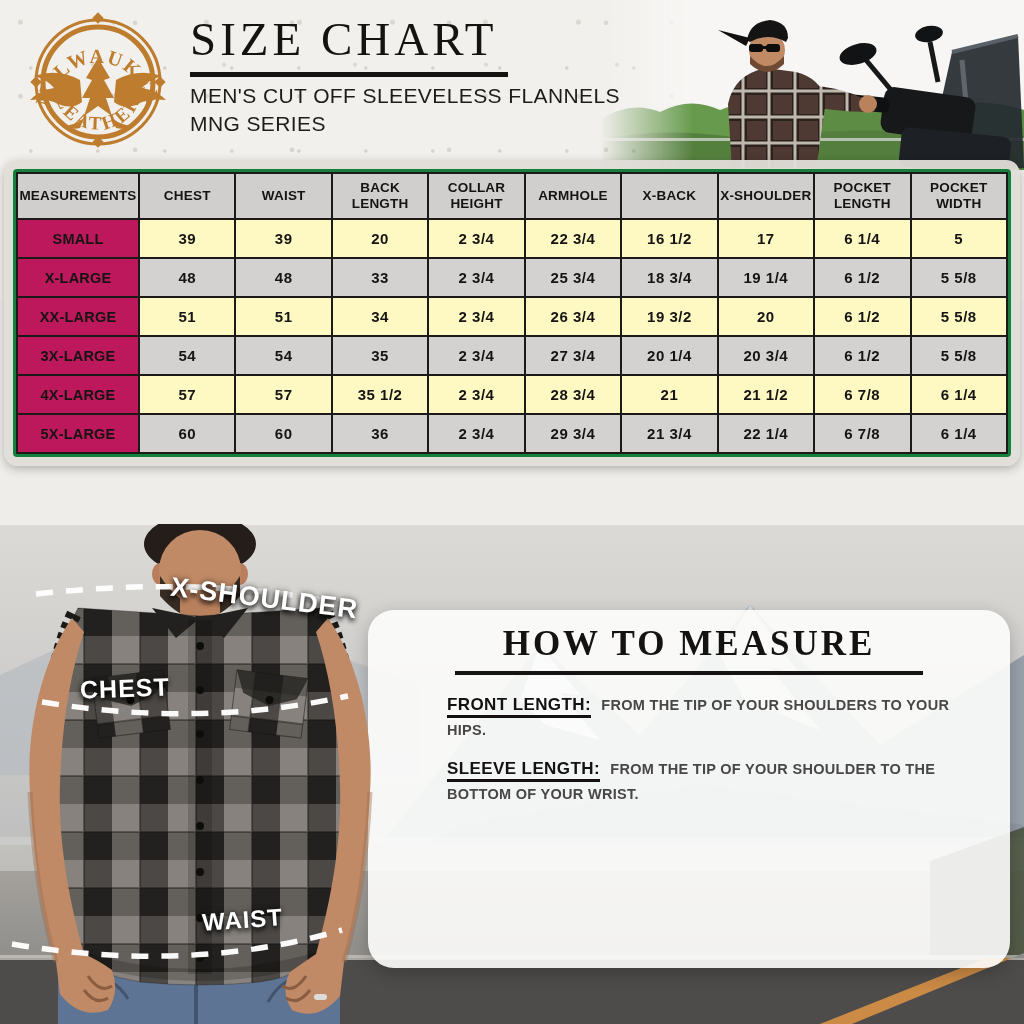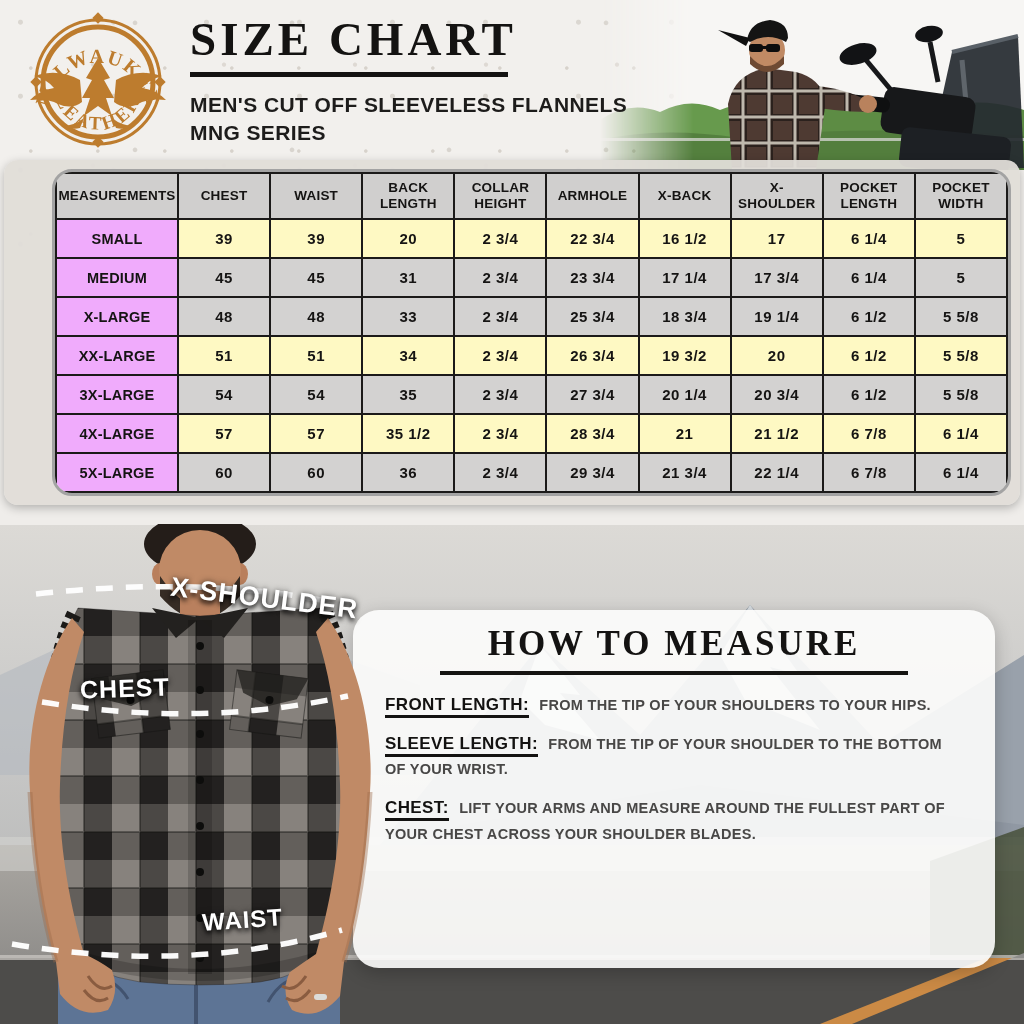--- a/index.html
+++ b/index.html
@@ -17,52 +17,52 @@
     background-size:93px 74px,131px 101px,67px 83px,157px 127px;z-index:0;}
 
   
   .biker-photo{position:absolute;left:600px;top:0;width:424px;height:170px;z-index:1;
     -webkit-mask-image:linear-gradient(to right,transparent 0,#000 22%);
     mask-image:linear-gradient(to right,transparent 0,#000 22%);}
 
   
   .logo{position:absolute;left:14px;top:6px;width:168px;height:156px;z-index:3;}
   .titleblock{position:absolute;left:190px;top:16px;z-index:3;}
-  .main-title{font-family:"Liberation Serif",serif;font-weight:700;font-size:47px;
+  .main-title{font-family:"Liberation Serif",serif;font-weight:400;font-size:47px;
     letter-spacing:4px;color:#141312;line-height:1;}
   .title-rule{width:318px;height:5px;background:#141312;margin-top:9px;}
-  .subtitle{font-size:21px;font-weight:700;color:#1d1c1b;letter-spacing:.4px;margin-top:14px;line-height:1.32;}
+  .subtitle{font-size:21px;font-weight:400;color:#1d1c1b;letter-spacing:.4px;margin-top:5px;line-height:1.32;}
 
   
   .table-wrap{position:absolute;left:4px;top:160px;width:1016px;z-index:7;
     background:rgba(224,221,216,.95);border-radius:14px;padding:9px;box-sizing:border-box;
     box-shadow:0 3px 10px rgba(0,0,0,.25);}
-  .table-inner{border:3px solid #a3a3a3;border-radius:20px;overflow:hidden;margin-left:39px;}
+  .table-inner{border:3px solid #15803d;border-radius:4px;overflow:hidden;}
   table.size{border-collapse:collapse;width:100%;table-layout:fixed;}
   table.size col.c0{width:122px;}
   table.size th,table.size td{border:2px solid #1b1a19;text-align:center;vertical-align:middle;
     color:#151413;font-weight:800;padding:0 1px;}
   table.size thead th{height:44px;font-size:13.5px;line-height:1.15;background:#d0cfce;letter-spacing:.2px;}
-  table.size tbody th{font-size:14.5px;background:#f0abfc;height:37px;letter-spacing:.2px;}
+  table.size tbody th{font-size:14.5px;background:#be185d;height:37px;letter-spacing:.2px;}
   table.size tbody td{font-size:15px;letter-spacing:.5px;}
   tr.row-light td{background:#fef9c3;}
   tr.row-dark td{background:#d3d2d1;}
 
   
   .landscape{position:absolute;left:0;top:525px;width:1024px;height:499px;z-index:2;}
 
   
-  .measure-panel{position:absolute;left:353px;top:610px;width:642px;height:358px;z-index:5;
+  .measure-panel{position:absolute;left:368px;top:610px;width:642px;height:358px;z-index:5;
     background:rgba(253,253,252,.9);border-radius:26px;box-shadow:0 5px 18px rgba(0,0,0,.22);
     box-sizing:border-box;padding:16px 32px 0 32px;}
   .measure-title{font-family:"Liberation Serif",serif;font-weight:700;font-size:35px;letter-spacing:3px;
     color:#141312;text-align:center;line-height:1.05;}
   .measure-rule{width:468px;height:4px;background:#151412;margin:8px auto 0 auto;}
   .measure-list{margin-top:17px;}
-  .measure-item{margin-bottom:13px;line-height:1.55;}
+  .measure-item{margin-bottom:13px;line-height:1.55;margin-left:47px;}
   .term{font-size:17px;font-weight:800;color:#131211;letter-spacing:.4px;
     border-bottom:3px solid #131211;padding-bottom:1px;margin-right:6px;}
   .definition{font-size:14.5px;font-weight:800;color:#48474  6;color:#484746;letter-spacing:.3px;}
 
   
   .model{position:absolute;left:0;top:524px;width:392px;height:500px;z-index:6;}
   .diagram-label{position:absolute;z-index:8;color:#ffffff;font-weight:800;letter-spacing:1px;
     text-shadow:0 3px 5px rgba(0,0,0,.9),0 0 6px rgba(0,0,0,.55);white-space:nowrap;}
   .lbl-xshoulder{left:170px;top:583px;font-size:27px;transform:rotate(7deg);}
   .lbl-chest{left:80px;top:674px;font-size:25px;transform:rotate(-2deg);}
@@ -233,32 +233,20 @@
               <td>39</td>
               <td>20</td>
               <td>2 3/4</td>
               <td>22 3/4</td>
               <td>16 1/2</td>
               <td>17</td>
               <td>6 1/4</td>
               <td>5</td>
             </tr>
             <tr class="row-dark">
-              <th>MEDIUM</th>
-              <td>45</td>
-              <td>45</td>
-              <td>31</td>
-              <td>2 3/4</td>
-              <td>23 3/4</td>
-              <td>17 1/4</td>
-              <td>17 3/4</td>
-              <td>6 1/4</td>
-              <td>5</td>
-            </tr>
-            <tr class="row-dark">
               <th>X-LARGE</th>
               <td>48</td>
               <td>48</td>
               <td>33</td>
               <td>2 3/4</td>
               <td>25 3/4</td>
               <td>18 3/4</td>
               <td>19 1/4</td>
               <td>6 1/2</td>
               <td>5 5/8</td>
@@ -315,21 +303,20 @@
       </table>
     </div>
   </div>
 
   <div class="measure-panel">
     <div class="measure-title">HOW TO MEASURE</div>
     <div class="measure-rule"></div>
     <div class="measure-list">
         <div class="measure-item"><span class="term">FRONT LENGTH:</span><span class="definition"> FROM THE TIP OF YOUR SHOULDERS TO YOUR HIPS.</span></div>
         <div class="measure-item"><span class="term">SLEEVE LENGTH:</span><span class="definition"> FROM THE TIP OF YOUR SHOULDER TO THE BOTTOM OF YOUR WRIST.</span></div>
-        <div class="measure-item"><span class="term">CHEST:</span><span class="definition"> LIFT YOUR ARMS AND MEASURE AROUND THE FULLEST PART OF YOUR CHEST ACROSS YOUR SHOULDER BLADES.</span></div>
       </div>
   </div>
 
   <div class="model">
     <svg width="392" height="500" viewBox="0 0 392 500">
       <defs>
         <pattern id="plaid" width="56" height="56" patternUnits="userSpaceOnUse">
           <rect width="56" height="56" fill="#87827d"></rect>
           <rect x="28" width="28" height="56" fill="#4b4845"></rect>
           <rect y="28" width="56" height="28" fill="#4b4845" opacity=".6"></rect>

